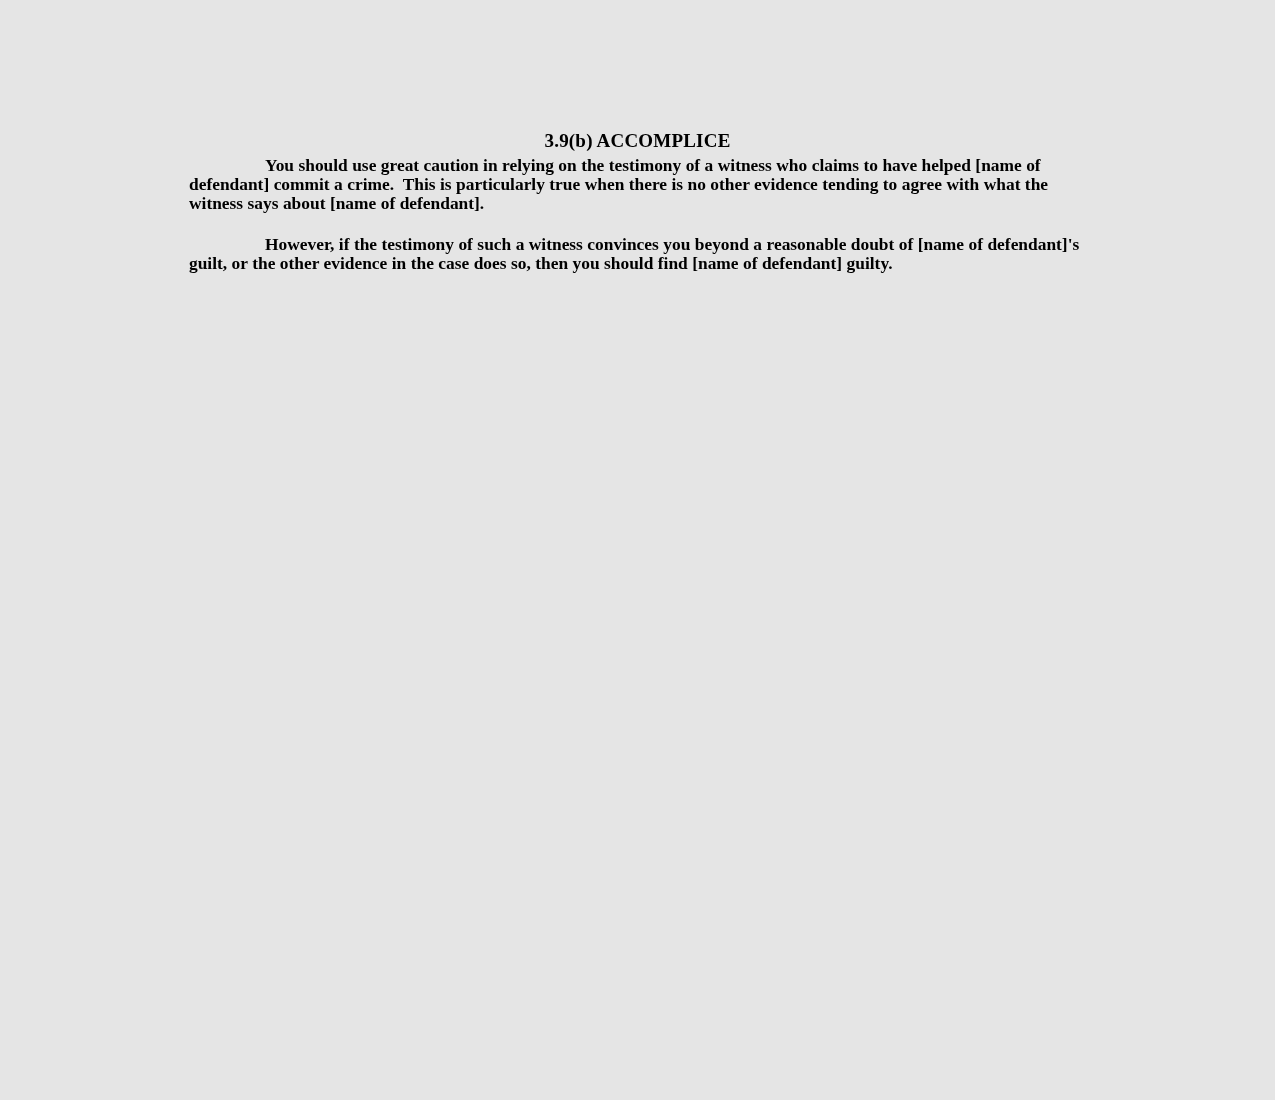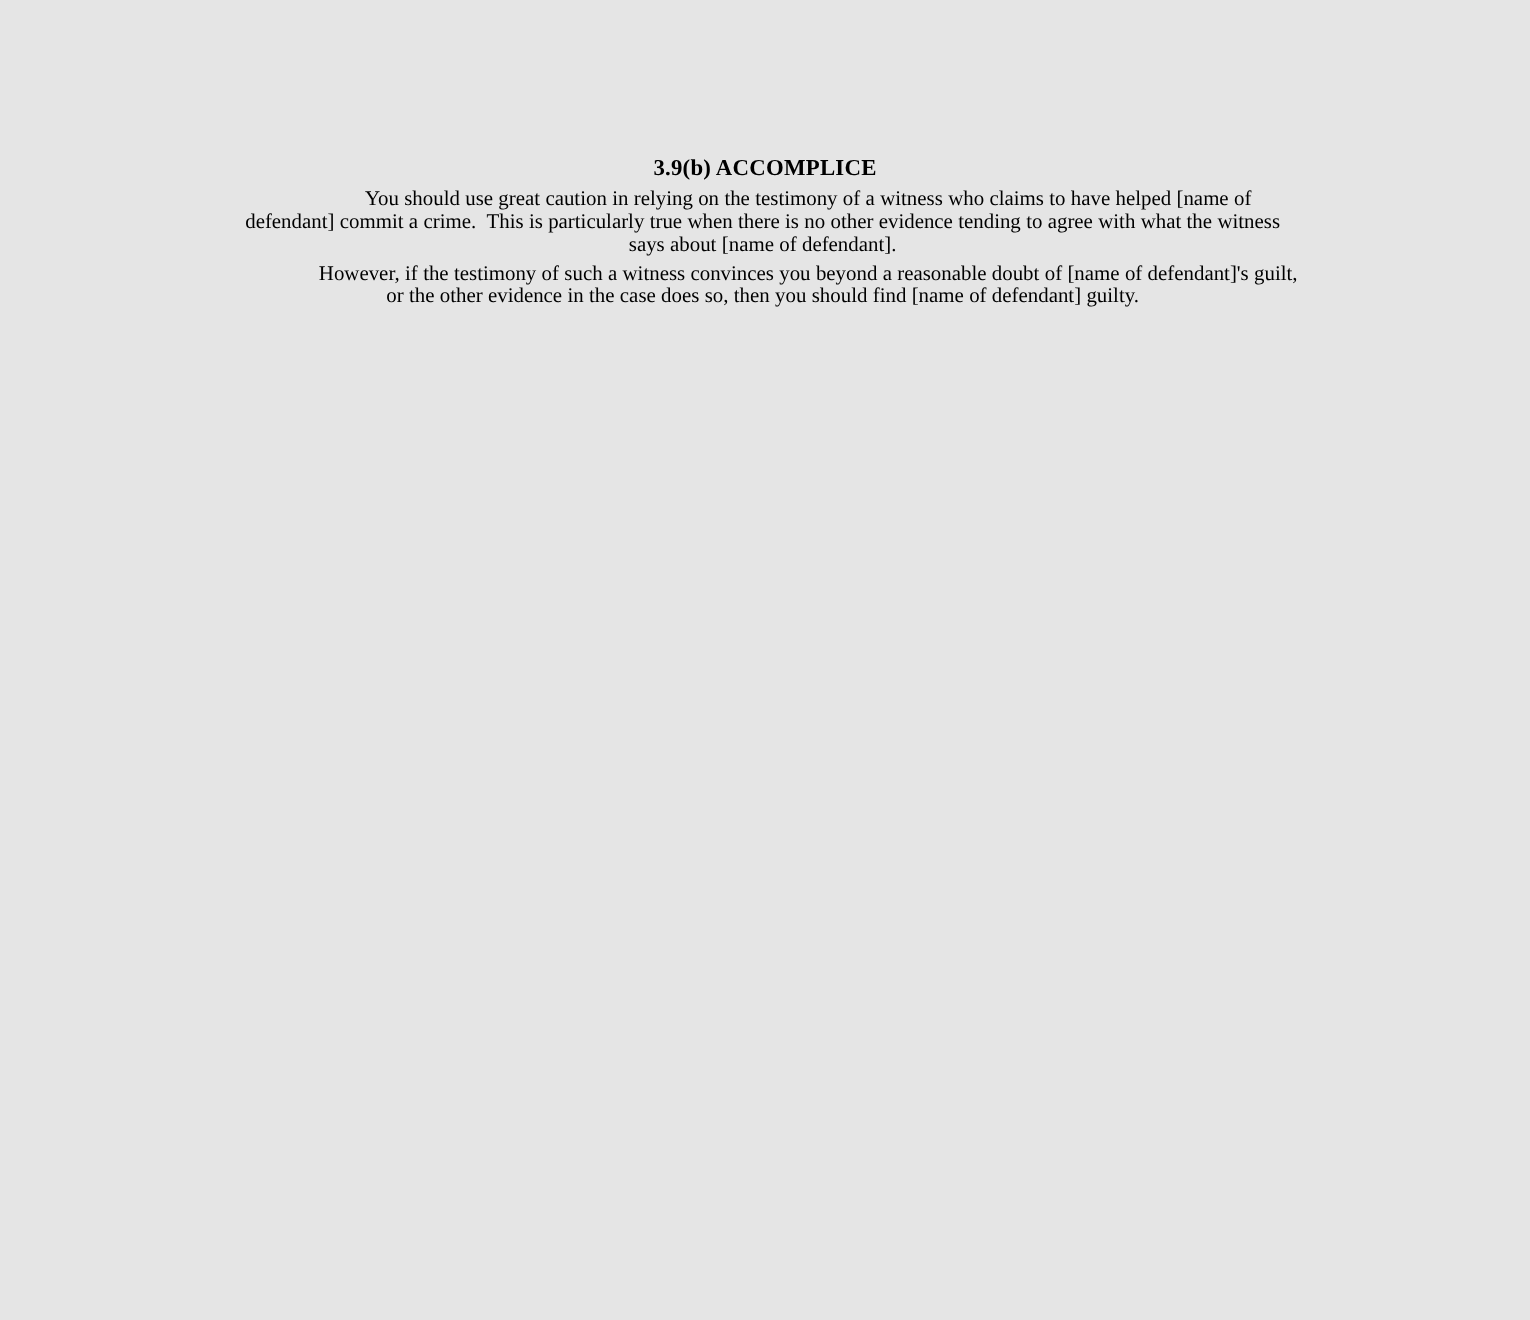--- a/index.html
+++ b/index.html
@@ -34,27 +34,28 @@
   }
   .body-block {
     position: absolute;
     left: 189px;
     top: 156px;
     width: 893px;
   }
   .para {
     font-size: 17.4px;
     line-height: 19.2px;
-    text-align: center;
+    text-align: left;
     margin: 0;
     white-space: pre-wrap;
     word-spacing: 0.1px;
+    font-weight: bold;
   }
   .para + .para {
-    margin-top: 4px;
+    margin-top: 21px;
   }
   .para .indent {
     display: inline-block;
     width: 76px;
   }
 </style>
 </head>
 <body>
 
 <div class="page">

